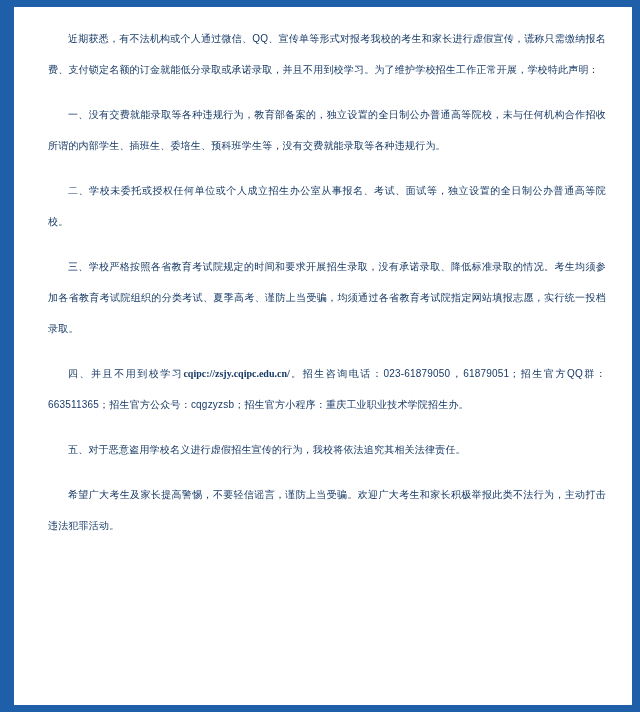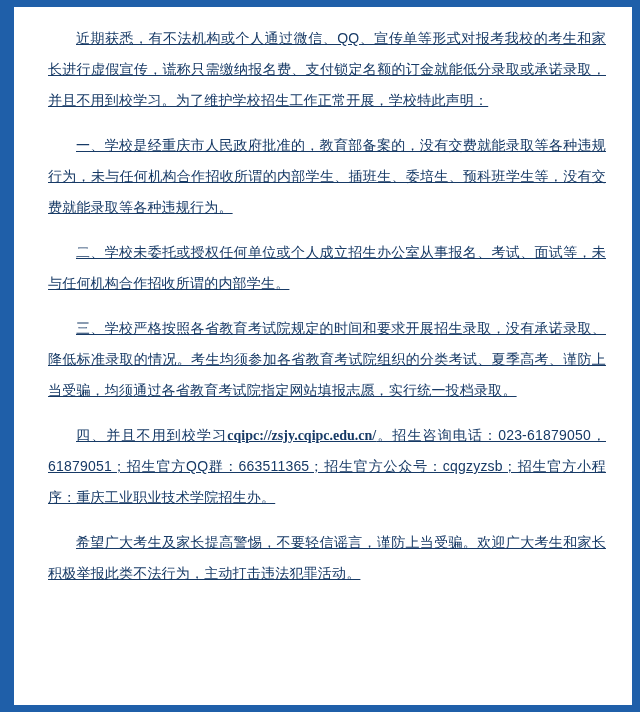--- a/index.html
+++ b/index.html
@@ -50,47 +50,47 @@
     left: 14px;
     top: 7px;
     right: 8px;
     bottom: 7px;
     padding: 16px 26px 10px 34px;
     box-sizing: border-box;
     color: #15315b;
   }
   p.para {
     margin: 0 0 14px 0;
-    font-size: 14px;
+    font-size: 10px;
     line-height: 31px;
     text-align: justify;
     text-indent: 2em;
     color: #173a66;
     letter-spacing: 0.2px;
-    text-decoration: underline;
   }
   .url {
     font-family: "Liberation Serif", "DejaVu Serif", serif;
     font-weight: bold;
     letter-spacing: 0;
   }
 </style>
 </head>
 <body>
 
 <div class="page">
   <div class="frame-left"></div>
   <div class="frame-right"></div>
   <div class="frame-top"></div>
   <div class="frame-bottom"></div>
 
   <div class="content">
     <p class="para">近期获悉，有不法机构或个人通过微信、QQ、宣传单等形式对报考我校的考生和家长进行虚假宣传，谎称只需缴纳报名费、支付锁定名额的订金就能低分录取或承诺录取，并且不用到校学习。为了维护学校招生工作正常开展，学校特此声明：</p>
-    <p class="para">一、学校是经重庆市人民政府批准的，教育部备案的，没有交费就能录取等各种违规行为，未与任何机构合作招收所谓的内部学生、插班生、委培生、预科班学生等，没有交费就能录取等各种违规行为。</p>
-    <p class="para">二、学校未委托或授权任何单位或个人成立招生办公室从事报名、考试、面试等，未与任何机构合作招收所谓的内部学生。</p>
+    <p class="para">一、没有交费就能录取等各种违规行为，教育部备案的，独立设置的全日制公办普通高等院校，未与任何机构合作招收所谓的内部学生、插班生、委培生、预科班学生等，没有交费就能录取等各种违规行为。</p>
+    <p class="para">二、学校未委托或授权任何单位或个人成立招生办公室从事报名、考试、面试等，独立设置的全日制公办普通高等院校。</p>
     <p class="para">三、学校严格按照各省教育考试院规定的时间和要求开展招生录取，没有承诺录取、降低标准录取的情况。考生均须参加各省教育考试院组织的分类考试、夏季高考、谨防上当受骗，均须通过各省教育考试院指定网站填报志愿，实行统一投档录取。</p>
 
     <p class="para"><span>四、并且不用到校学习</span><span class="url">cqipc://zsjy.cqipc.edu.cn/</span><span>。招生咨询电话：023-61879050，61879051；招生官方QQ群：663511365；招生官方公众号：cqgzyzsb；招生官方小程序：重庆工业职业技术学院招生办。</span></p>
 
+    <p class="para">五、对于恶意盗用学校名义进行虚假招生宣传的行为，我校将依法追究其相关法律责任。</p>
     <p class="para">希望广大考生及家长提高警惕，不要轻信谣言，谨防上当受骗。欢迎广大考生和家长积极举报此类不法行为，主动打击违法犯罪活动。</p>
 
   </div>
 </div>
 
 </body></html>

